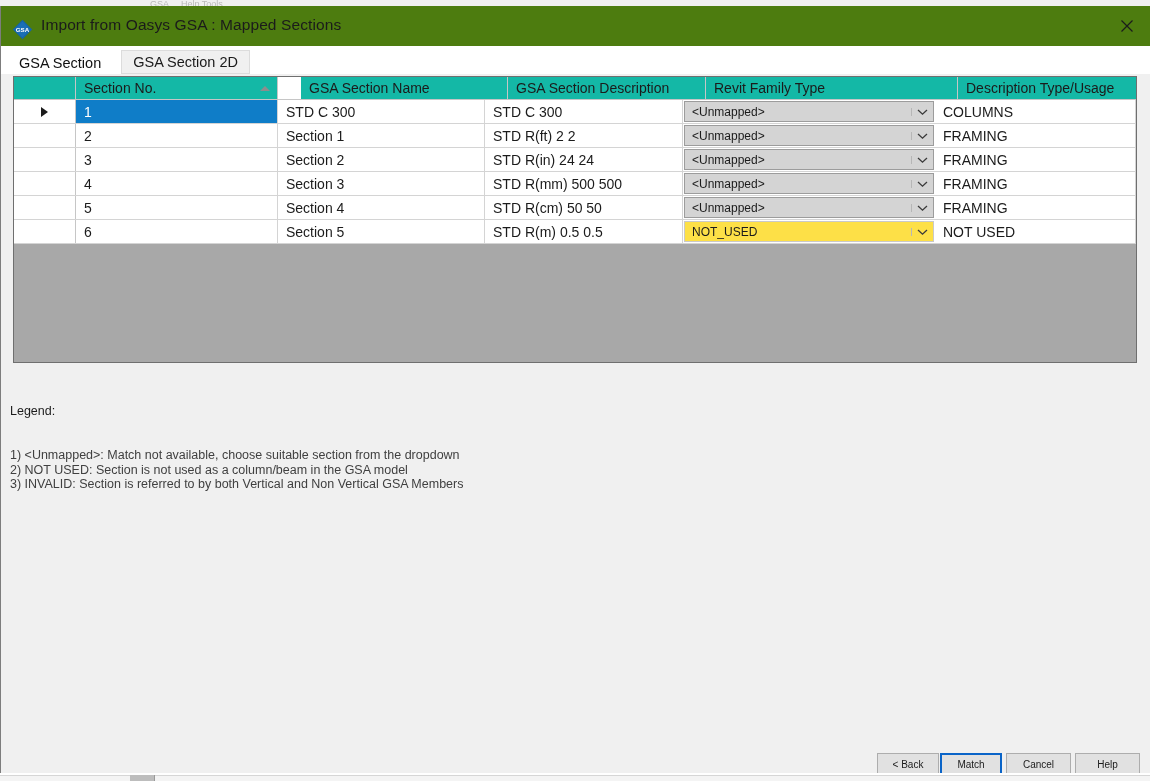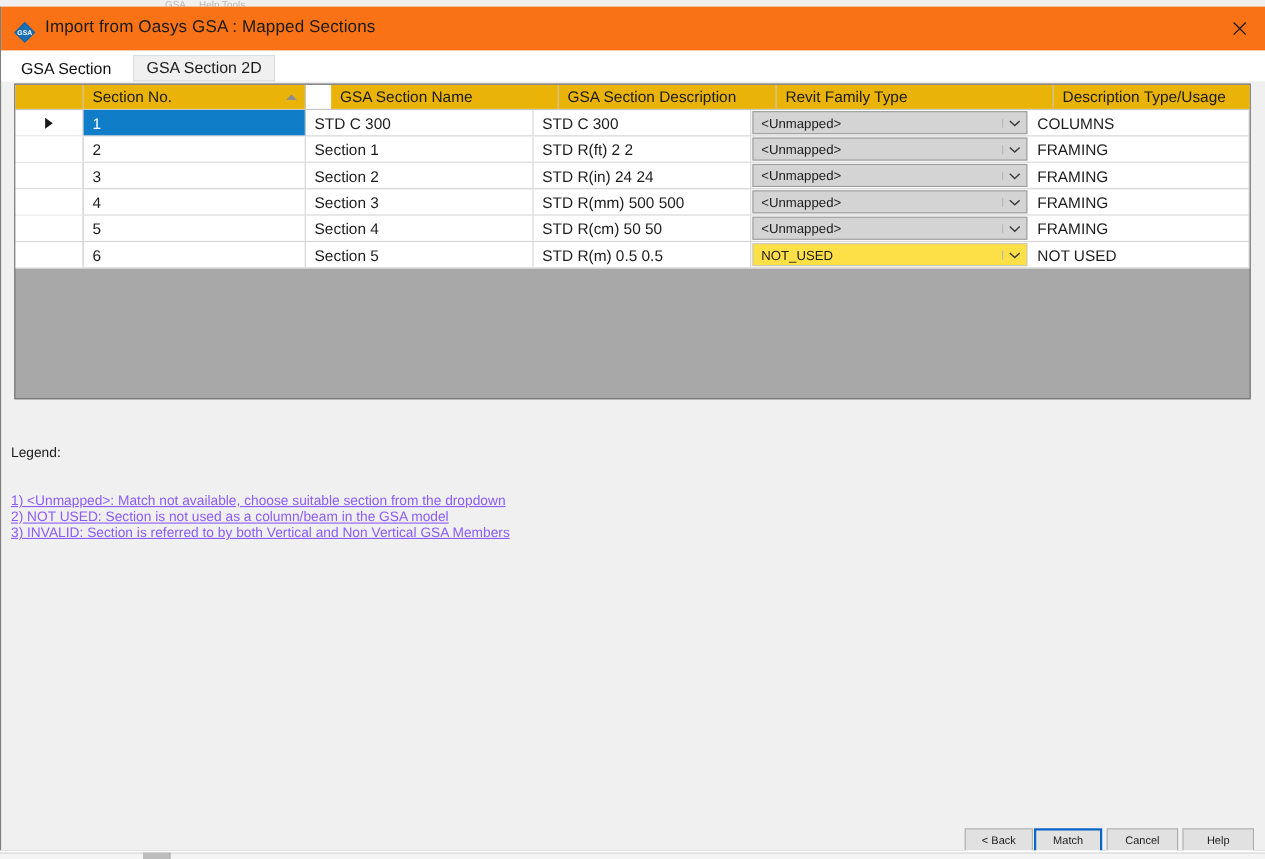--- a/index.html
+++ b/index.html
@@ -42,21 +42,21 @@
     position: absolute; left: 0; top: 6px;
     width: 1150px; height: 768px;
     background: #f0f0f0;
     border: 1px solid #7d7d7d;
     border-top: none;
     border-right: none;
   }
 
   
   #titlebar {
-    position: relative; height: 40px; background: #f97316;
+    position: relative; height: 40px; background: #4d7c0f;
     display: flex; align-items: center;
   }
   #gsa-logo {
     position: absolute; left: 11px; top: 13px;
     width: 21px; height: 21px;
   }
   #title-text {
     position: absolute; left: 40px; top: 10px;
     font-size: 15.5px; color: #1b1b1b; letter-spacing: 0.1px;
   }
@@ -104,21 +104,21 @@
   #grid-header {
     display: flex; height: 23px;
     background: #ffffff;
     border-bottom: 1px solid #c6c6c6;
   }
   .hcell {
     position: relative;
     display: flex; align-items: center;
     font-size: 14px; color: #1b1b1b;
     padding-left: 8px;
-    background: #eab308;
+    background: #14b8a6;
     border-right: 1px solid #c6c6c6;
     overflow: hidden; white-space: nowrap;
     cursor: default;
   }
   .hcell.rowhdr { padding-left: 0; }
   .sort-arrow {
     position: absolute; right: 7px; top: 9px;
     width: 0; height: 0;
     border-left: 5px solid transparent;
     border-right: 5px solid transparent;
@@ -183,21 +183,21 @@
   }
   .combo-arrow svg { display: block; }
 
   
   #legend {
     position: absolute; left: 9px; top: 369px;
     font-size: 12.5px; line-height: 14.6px;
     white-space: pre;
   }
   #legend .lg-title { color: #1b1b1b; }
-  #legend .lg-line { color: #8b5cf6; text-decoration: underline; }
+  #legend .lg-line { color: #404040; }
 
   
   #footer {
     position: absolute; left: 0; top: 736px; width: 1150px; height: 32px;
   }
   .btn {
     position: absolute; top: 11px; height: 23px;
     display: flex; align-items: center; justify-content: center;
     font-size: 10px; color: #1b1b1b;
     background: #e1e1e1;

